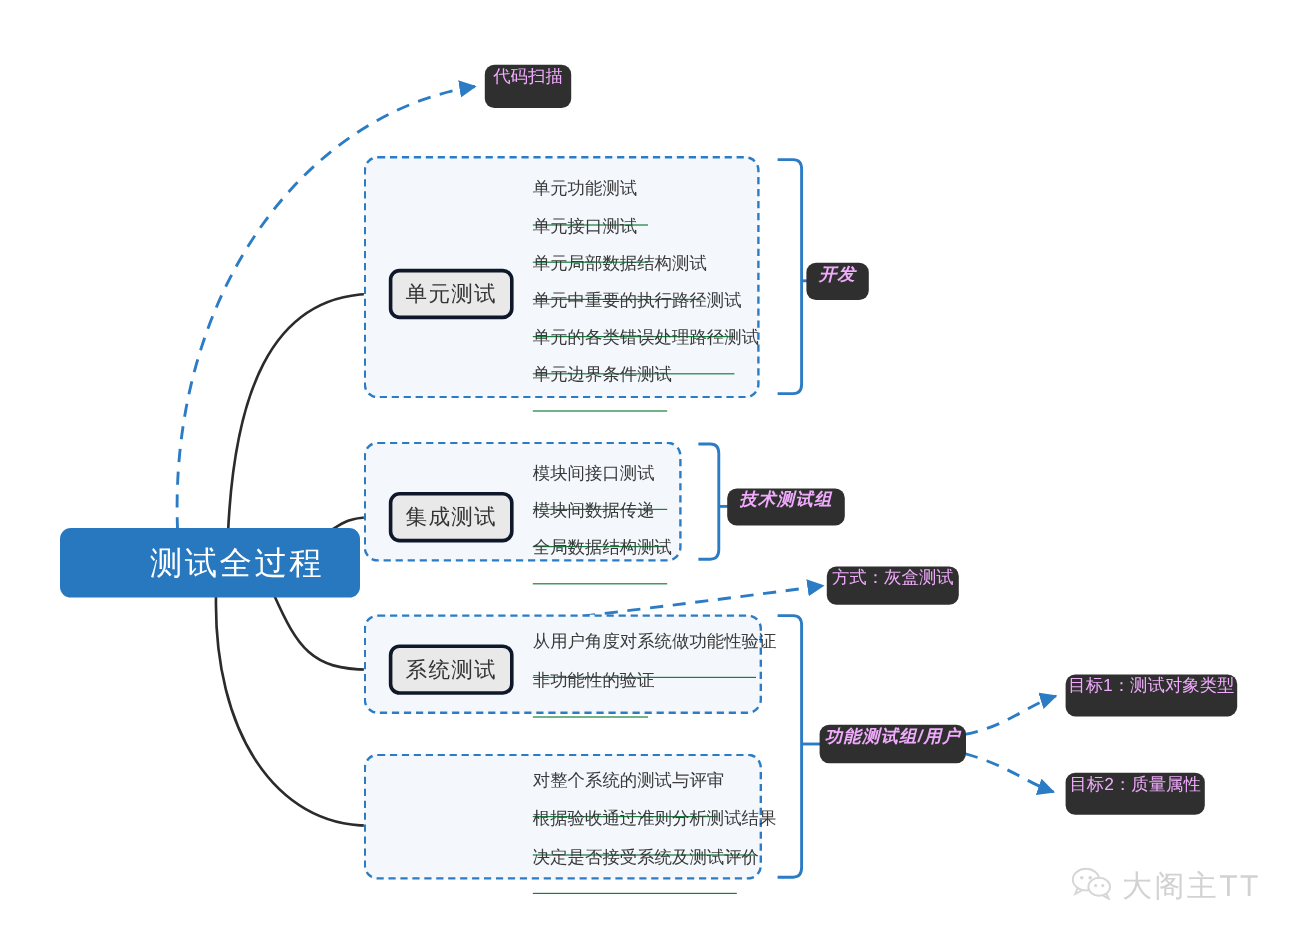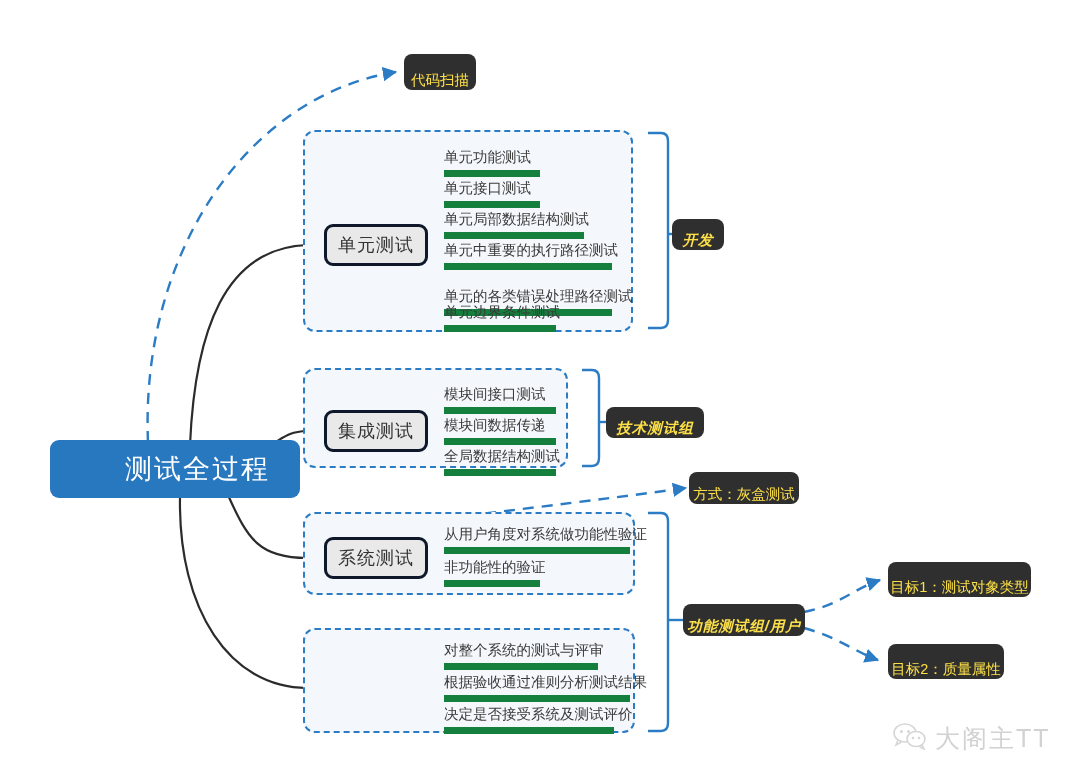--- a/index.html
+++ b/index.html
@@ -23,27 +23,27 @@
   
   .branch-node{
     position:absolute;background:#e9e9e9;border:3px solid #0f172a;border-radius:9px;
     display:flex;align-items:center;justify-content:center;
     color:#333333;font-size:18px;letter-spacing:1px;box-sizing:border-box;
   }
 
   
   .leaf{
     position:absolute;color:#3a3a3a;font-size:14.5px;white-space:nowrap;
-    padding-bottom:3px;border-bottom:7px solid #15803d;box-sizing:border-box;
+    padding-bottom:20px;border-bottom:1px solid #15803d;box-sizing:border-box;
   }
 
   
   .tag{
-    position:absolute;background:#2f2f2f;color:#fde047;border-radius:8px;
-    display:flex;align-items:flex-end;justify-content:center;
+    position:absolute;background:#2f2f2f;color:#f0abfc;border-radius:8px;
+    display:flex;align-items:flex-start;justify-content:center;
     font-size:14.5px;white-space:nowrap;box-sizing:border-box;
   }
   .tag.italic{font-style:italic;font-weight:bold;letter-spacing:1px;}
 
   
   .watermark{
     position:absolute;display:flex;gap:8px;
     color:#d2d2d2;font-size:25px;letter-spacing:2px;user-select:none;
   }
   .wm-icon{width:34px;height:28px;position:relative;flex:0 0 auto;}
@@ -122,21 +122,21 @@
   </div>
 
   <div class="leaf" style="left:444px;top:148px;width:96px;">
     <span>单元功能测试</span></div>
   <div class="leaf" style="left:444px;top:179px;width:96px;">
     <span>单元接口测试</span></div>
   <div class="leaf" style="left:444px;top:210px;width:140px;">
     <span>单元局部数据结构测试</span></div>
   <div class="leaf" style="left:444px;top:241px;width:168px;">
     <span>单元中重要的执行路径测试</span></div>
-  <div class="leaf" style="left:444px;top:272px;width:168px;margin-top:15px;">
+  <div class="leaf" style="left:444px;top:272px;width:168px;">
     <span>单元的各类错误处理路径测试</span></div>
   <div class="leaf" style="left:444px;top:303px;width:112px;">
     <span>单元边界条件测试</span></div>
 
   <div class="leaf" style="left:444px;top:385px;width:112px;">
     <span>模块间接口测试</span></div>
   <div class="leaf" style="left:444px;top:416px;width:112px;">
     <span>模块间数据传递</span></div>
   <div class="leaf" style="left:444px;top:447px;width:112px;">
     <span>全局数据结构测试</span></div>

